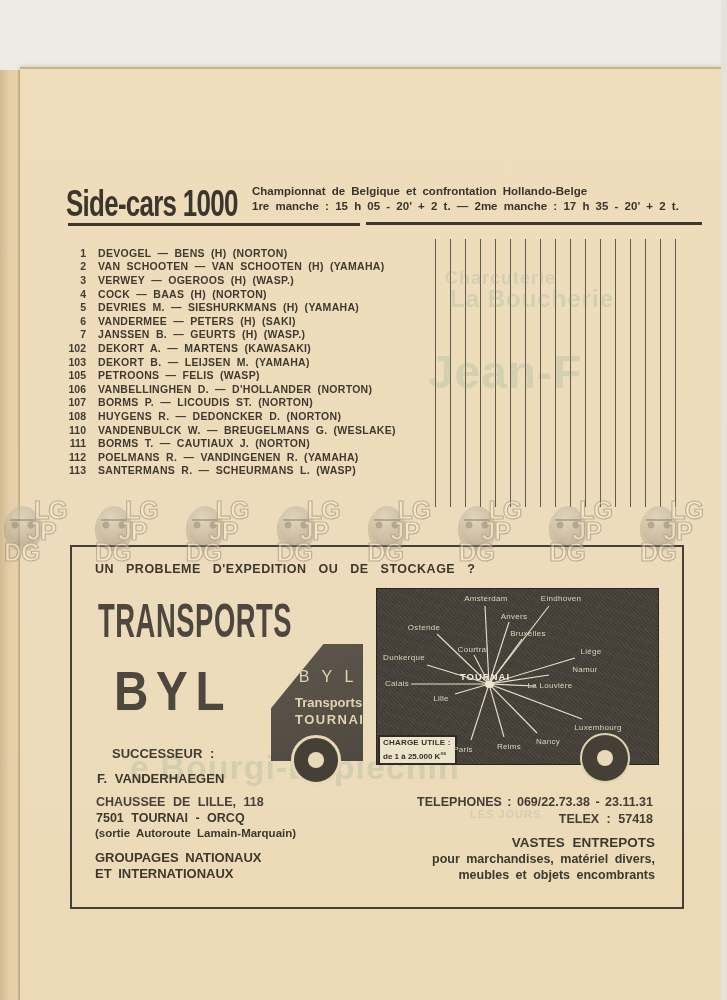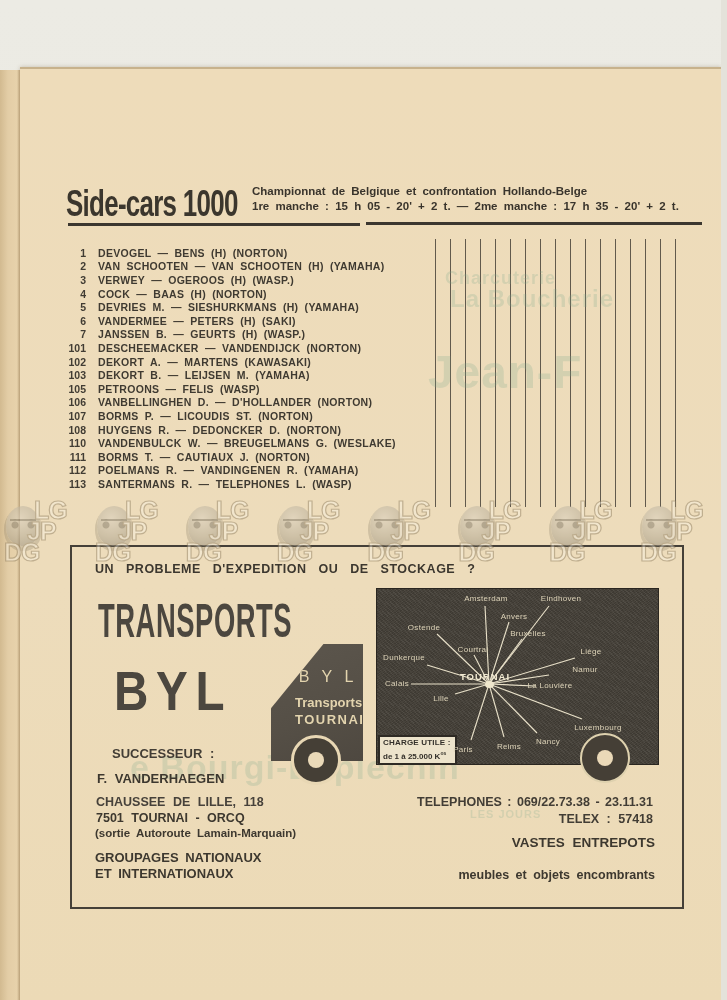--- a/index.html
+++ b/index.html
@@ -159,24 +159,20 @@
       </div>
       <div class="row">
         <span class="num">6</span>
         <span class="names">VANDERMEE — PETERS (H) (SAKI)</span>
       </div>
       <div class="row">
         <span class="num">7</span>
         <span class="names">JANSSEN B. — GEURTS (H) (WASP.)</span>
       </div>
       <div class="row">
-        <span class="num">101</span>
-        <span class="names">DESCHEEMACKER — VANDENDIJCK (NORTON)</span>
-      </div>
-      <div class="row">
         <span class="num">102</span>
         <span class="names">DEKORT A. — MARTENS (KAWASAKI)</span>
       </div>
       <div class="row">
         <span class="num">103</span>
         <span class="names">DEKORT B. — LEIJSEN M. (YAMAHA)</span>
       </div>
       <div class="row">
         <span class="num">105</span>
         <span class="names">PETROONS — FELIS (WASP)</span>
@@ -200,21 +196,21 @@
       <div class="row">
         <span class="num">111</span>
         <span class="names">BORMS T. — CAUTIAUX J. (NORTON)</span>
       </div>
       <div class="row">
         <span class="num">112</span>
         <span class="names">POELMANS R. — VANDINGENEN R. (YAMAHA)</span>
       </div>
       <div class="row">
         <span class="num">113</span>
-        <span class="names">SANTERMANS R. — TELEPHONES L. (WASP)</span>
+        <span class="names">SANTERMANS R. — SCHEURMANS L. (WASP)</span>
       </div>
     </div>
 
   <div class="grid"></div>
 
   <div class="wm-row" id="watermark-row">
       <div class="wm-unit">
         <div class="wm-face">
           <div class="wm-glasses"></div>
         </div>
@@ -287,20 +283,21 @@
   <div class="succ-label">SUCCESSEUR :</div>
   <div class="succ-name">F. VANDERHAEGEN</div>
   <div class="addr1">CHAUSSEE DE LILLE, 118</div>
   <div class="addr2">7501 TOURNAI - ORCQ</div>
   <div class="addr3">(sortie Autoroute Lamain-Marquain)</div>
   <div class="svc1">GROUPAGES NATIONAUX</div>
   <div class="svc2">ET INTERNATIONAUX</div>
   <div class="phones">TELEPHONES : 069/22.73.38 - 23.11.31</div>
   <div class="telex">TELEX : 57418</div>
   <div class="wh-title">VASTES ENTREPOTS</div>
+  <div class="wh1">pour marchandises, matériel divers,</div>
   <div class="wh2">meubles et objets encombrants</div>
 
   <div class="cab">
     <div class="cab-text cab-l1">B Y L</div>
     <div class="cab-text cab-l2">Transports</div>
     <div class="cab-text cab-l3">TOURNAI</div>
   </div>
   <div class="wheel cab-wheel">
       <div class="hub"></div>
     </div>

